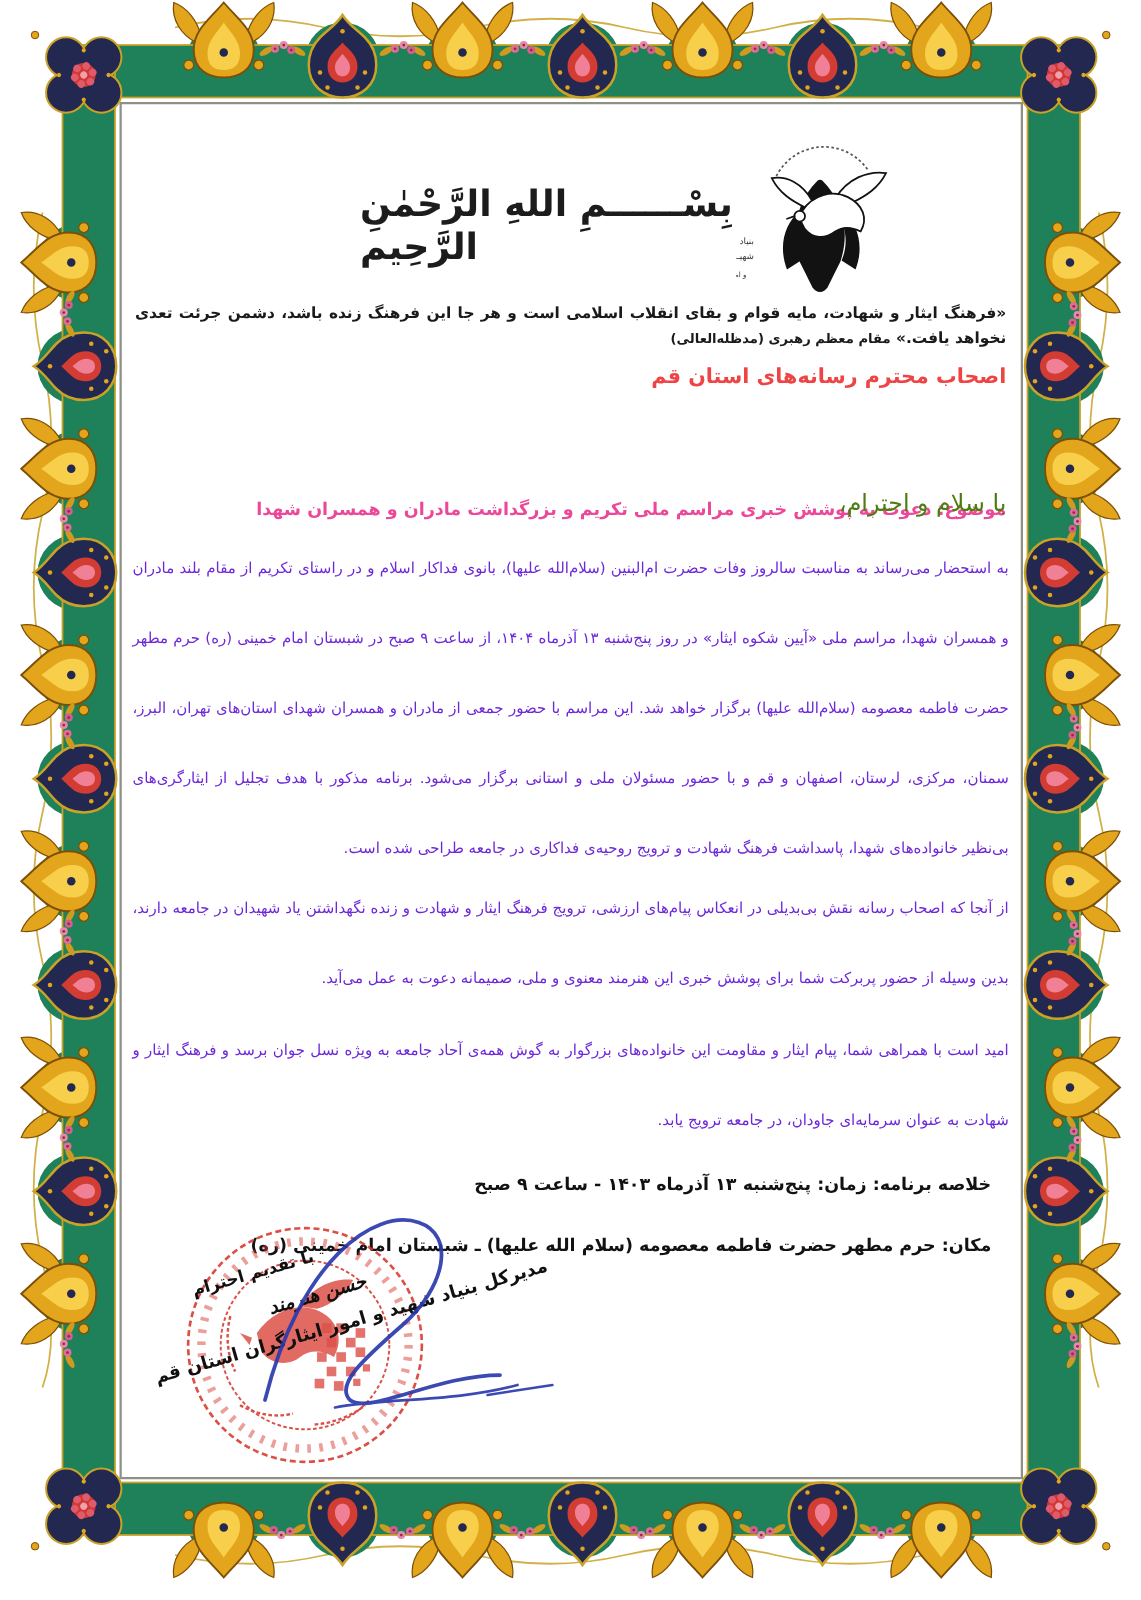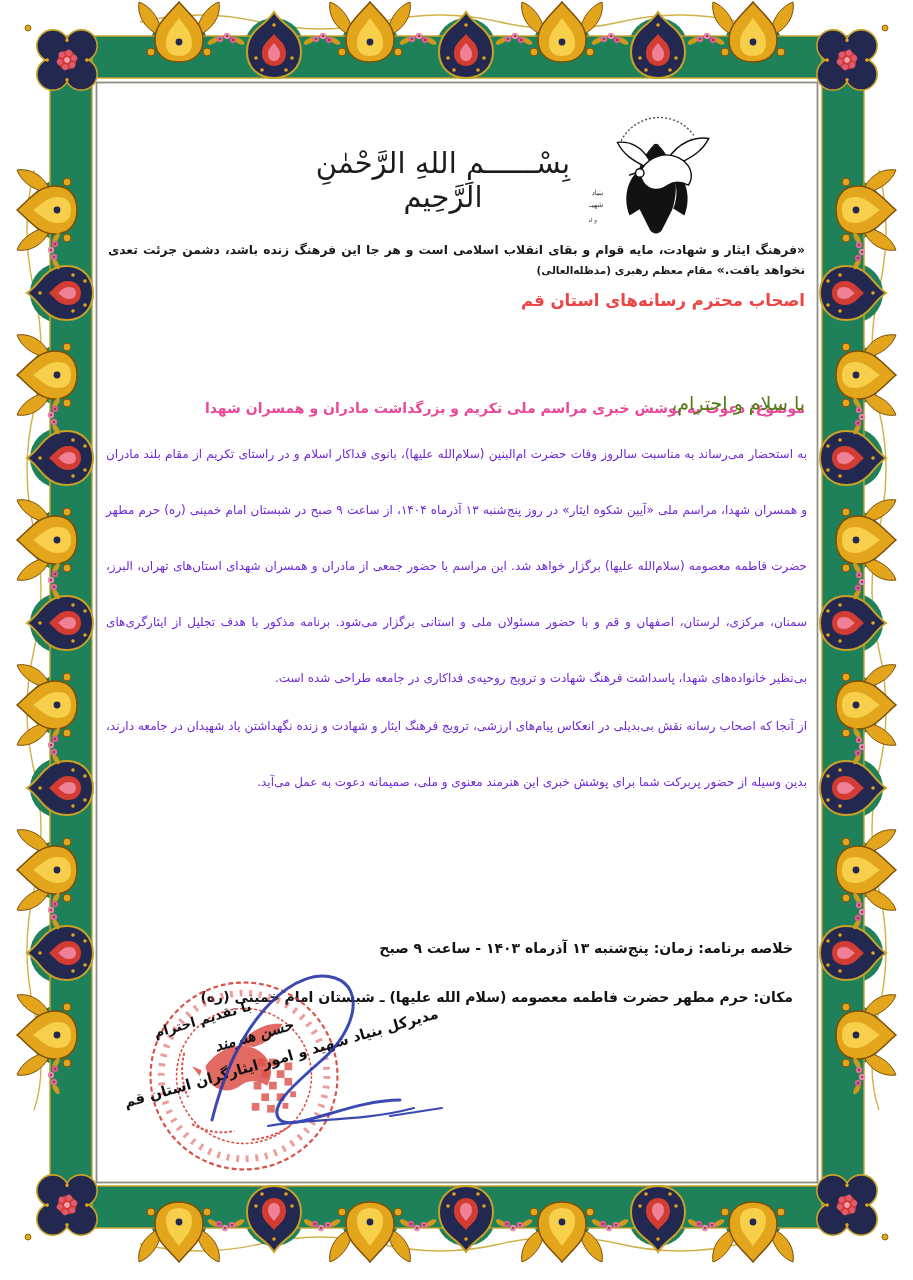--- a/index.html
+++ b/index.html
@@ -5,22 +5,22 @@
   html,body{margin:0;padding:0;background:#ffffff;}
   .page{
     position:relative;width:913px;height:1280px;background:#ffffff;
     overflow:hidden;font-family:"DejaVu Sans",sans-serif;direction:rtl;
   }
   .frame-svg{position:absolute;inset:0;}
   
   .content{position:absolute;inset:0;color:#151515;}
   .logo-box{position:absolute;left:auto;right:190px;top:110px;width:134px;height:132px;}
   .bismillah{
-    position:absolute;top:146px;right:315px;width:310px;text-align:center;
-    font-size:29px;font-weight:400;color:#1c1c1c;letter-spacing:0px;
+    position:absolute;top:146px;right:315px;width:310px;text-align:left;
+    font-size:29px;font-weight:700;color:#1c1c1c;letter-spacing:0px;
   }
   .quote-line{
     position:absolute;top:240px;right:108px;left:108px;
     font-size:12.3px;font-weight:600;color:#1a1a1a;text-align:justify;line-height:20px;
   }
   .quote-attr{font-size:10.5px;font-weight:600;white-space:nowrap;margin-top:12px;}
   .addressee{
     position:absolute;top:291px;right:108px;left:108px;
     font-size:16.5px;font-weight:700;color:#ef4444;
   }
@@ -276,20 +276,21 @@
     </div>
 
     <div class="addressee">اصحاب محترم رسانه‌های استان قم</div>
 
     <div class="subject">موضوع: دعوت به پوشش خبری مراسم ملی تکریم و بزرگداشت مادران و همسران شهدا</div>
 
     <div class="salutation">با سلام و احترام،</div>
 
     <div class="para p1">به استحضار می‌رساند به مناسبت سالروز وفات حضرت ام‌البنین (سلام‌الله علیها)، بانوی فداکار اسلام و در راستای تکریم از مقام بلند مادران و همسران شهدا، مراسم ملی «آیین شکوه ایثار» در روز پنج‌شنبه ۱۳ آذرماه ۱۴۰۴، از ساعت ۹ صبح در شبستان امام خمینی (ره) حرم مطهر حضرت فاطمه معصومه (سلام‌الله علیها) برگزار خواهد شد. این مراسم با حضور جمعی از مادران و همسران شهدای استان‌های تهران، البرز، سمنان، مرکزی، لرستان، اصفهان و قم و با حضور مسئولان ملی و استانی برگزار می‌شود. برنامه مذکور با هدف تجلیل از ایثارگری‌های بی‌نظیر خانواده‌های شهدا، پاسداشت فرهنگ شهادت و ترویج روحیه‌ی فداکاری در جامعه طراحی شده است.</div>
     <div class="para p2">از آنجا که اصحاب رسانه نقش بی‌بدیلی در انعکاس پیام‌های ارزشی، ترویج فرهنگ ایثار و شهادت و زنده نگهداشتن یاد شهیدان در جامعه دارند، بدین وسیله از حضور پربرکت شما برای پوشش خبری این هنرمند معنوی و ملی، صمیمانه دعوت به عمل می‌آید.</div>
+    <div class="para p3">امید است با همراهی شما، پیام ایثار و مقاومت این خانواده‌های بزرگوار به گوش همه‌ی آحاد جامعه به ویژه نسل جوان برسد و فرهنگ ایثار و شهادت به عنوان سرمایه‌ای جاودان، در جامعه ترویج یابد.</div>
 
     <div class="summary">
       <div>خلاصه برنامه: زمان: پنج‌شنبه ۱۳ آذرماه ۱۴۰۳ - ساعت ۹ صبح</div>
       <div>مکان: حرم مطهر حضرت فاطمه معصومه (سلام الله علیها) ـ شبستان امام خمینی (ره)</div>
     </div>
 
     <svg class="stamp-svg" viewBox="0 0 220 220">
       <g stroke="#d7372e" fill="none">
         <circle cx="110" cy="110" r="97" stroke-width="2.2" stroke-dasharray="5 3"></circle>
         <circle cx="110" cy="110" r="86" stroke-width="7" stroke-dasharray="3 7" opacity="0.55"></circle>

